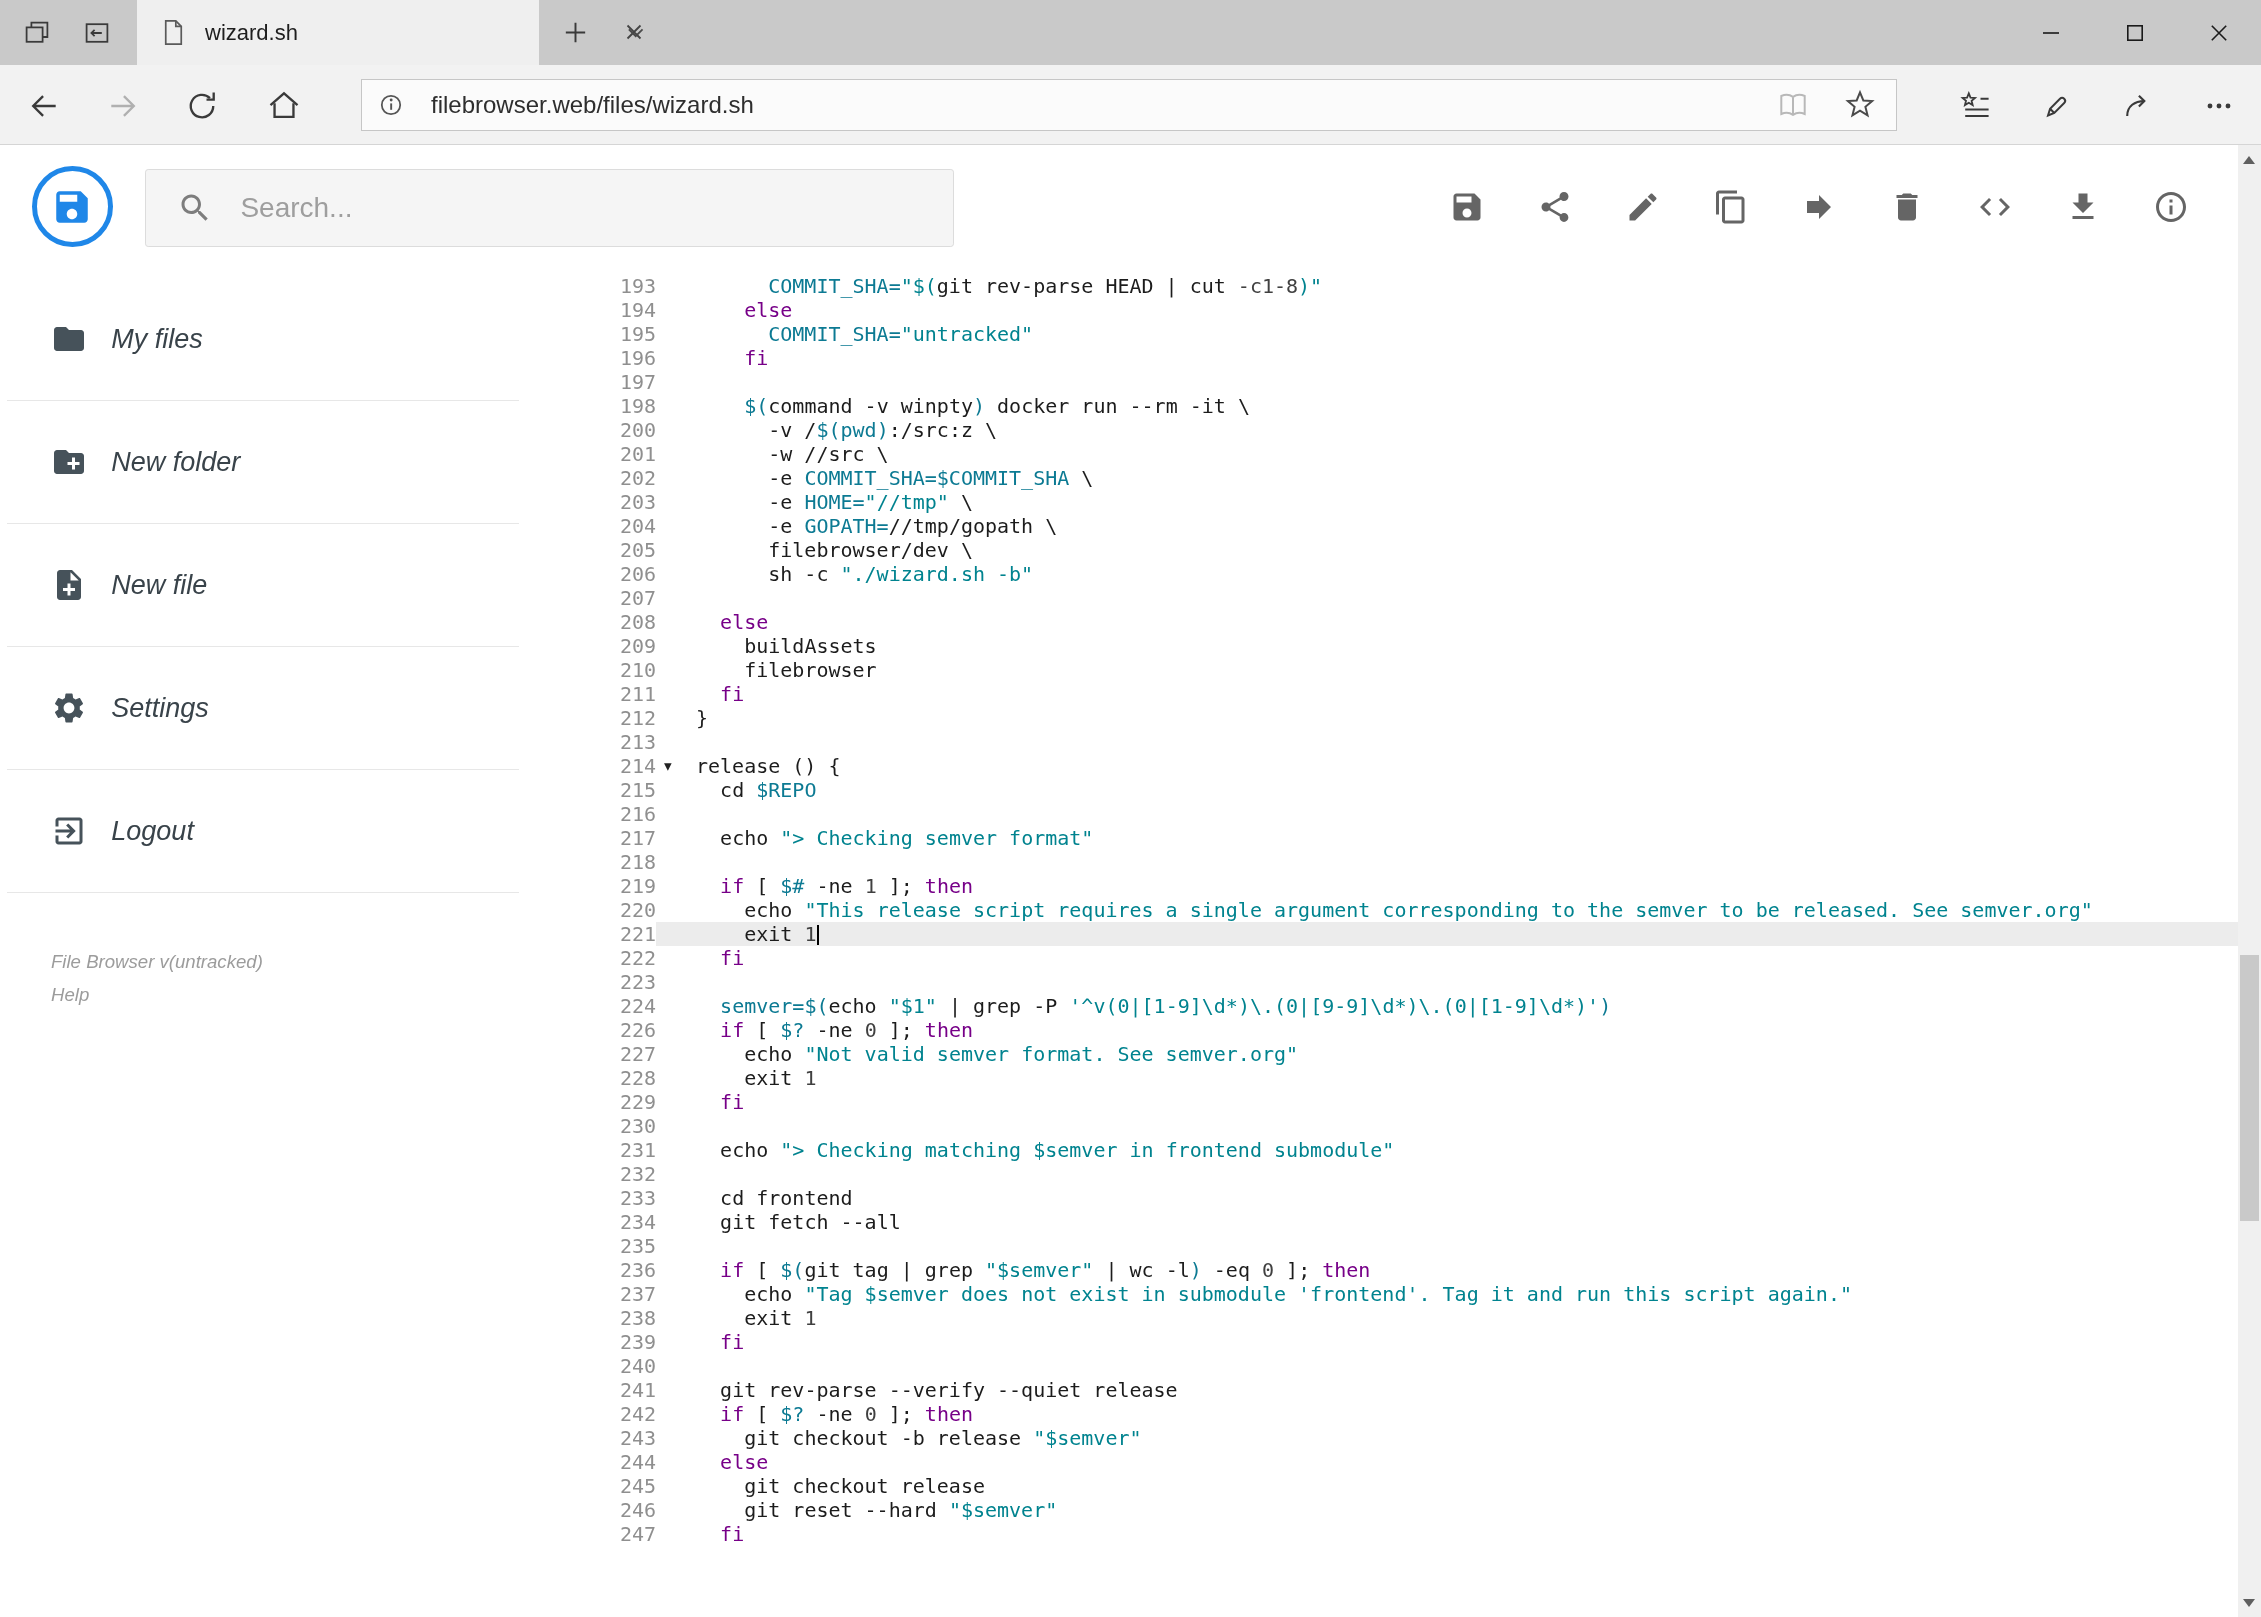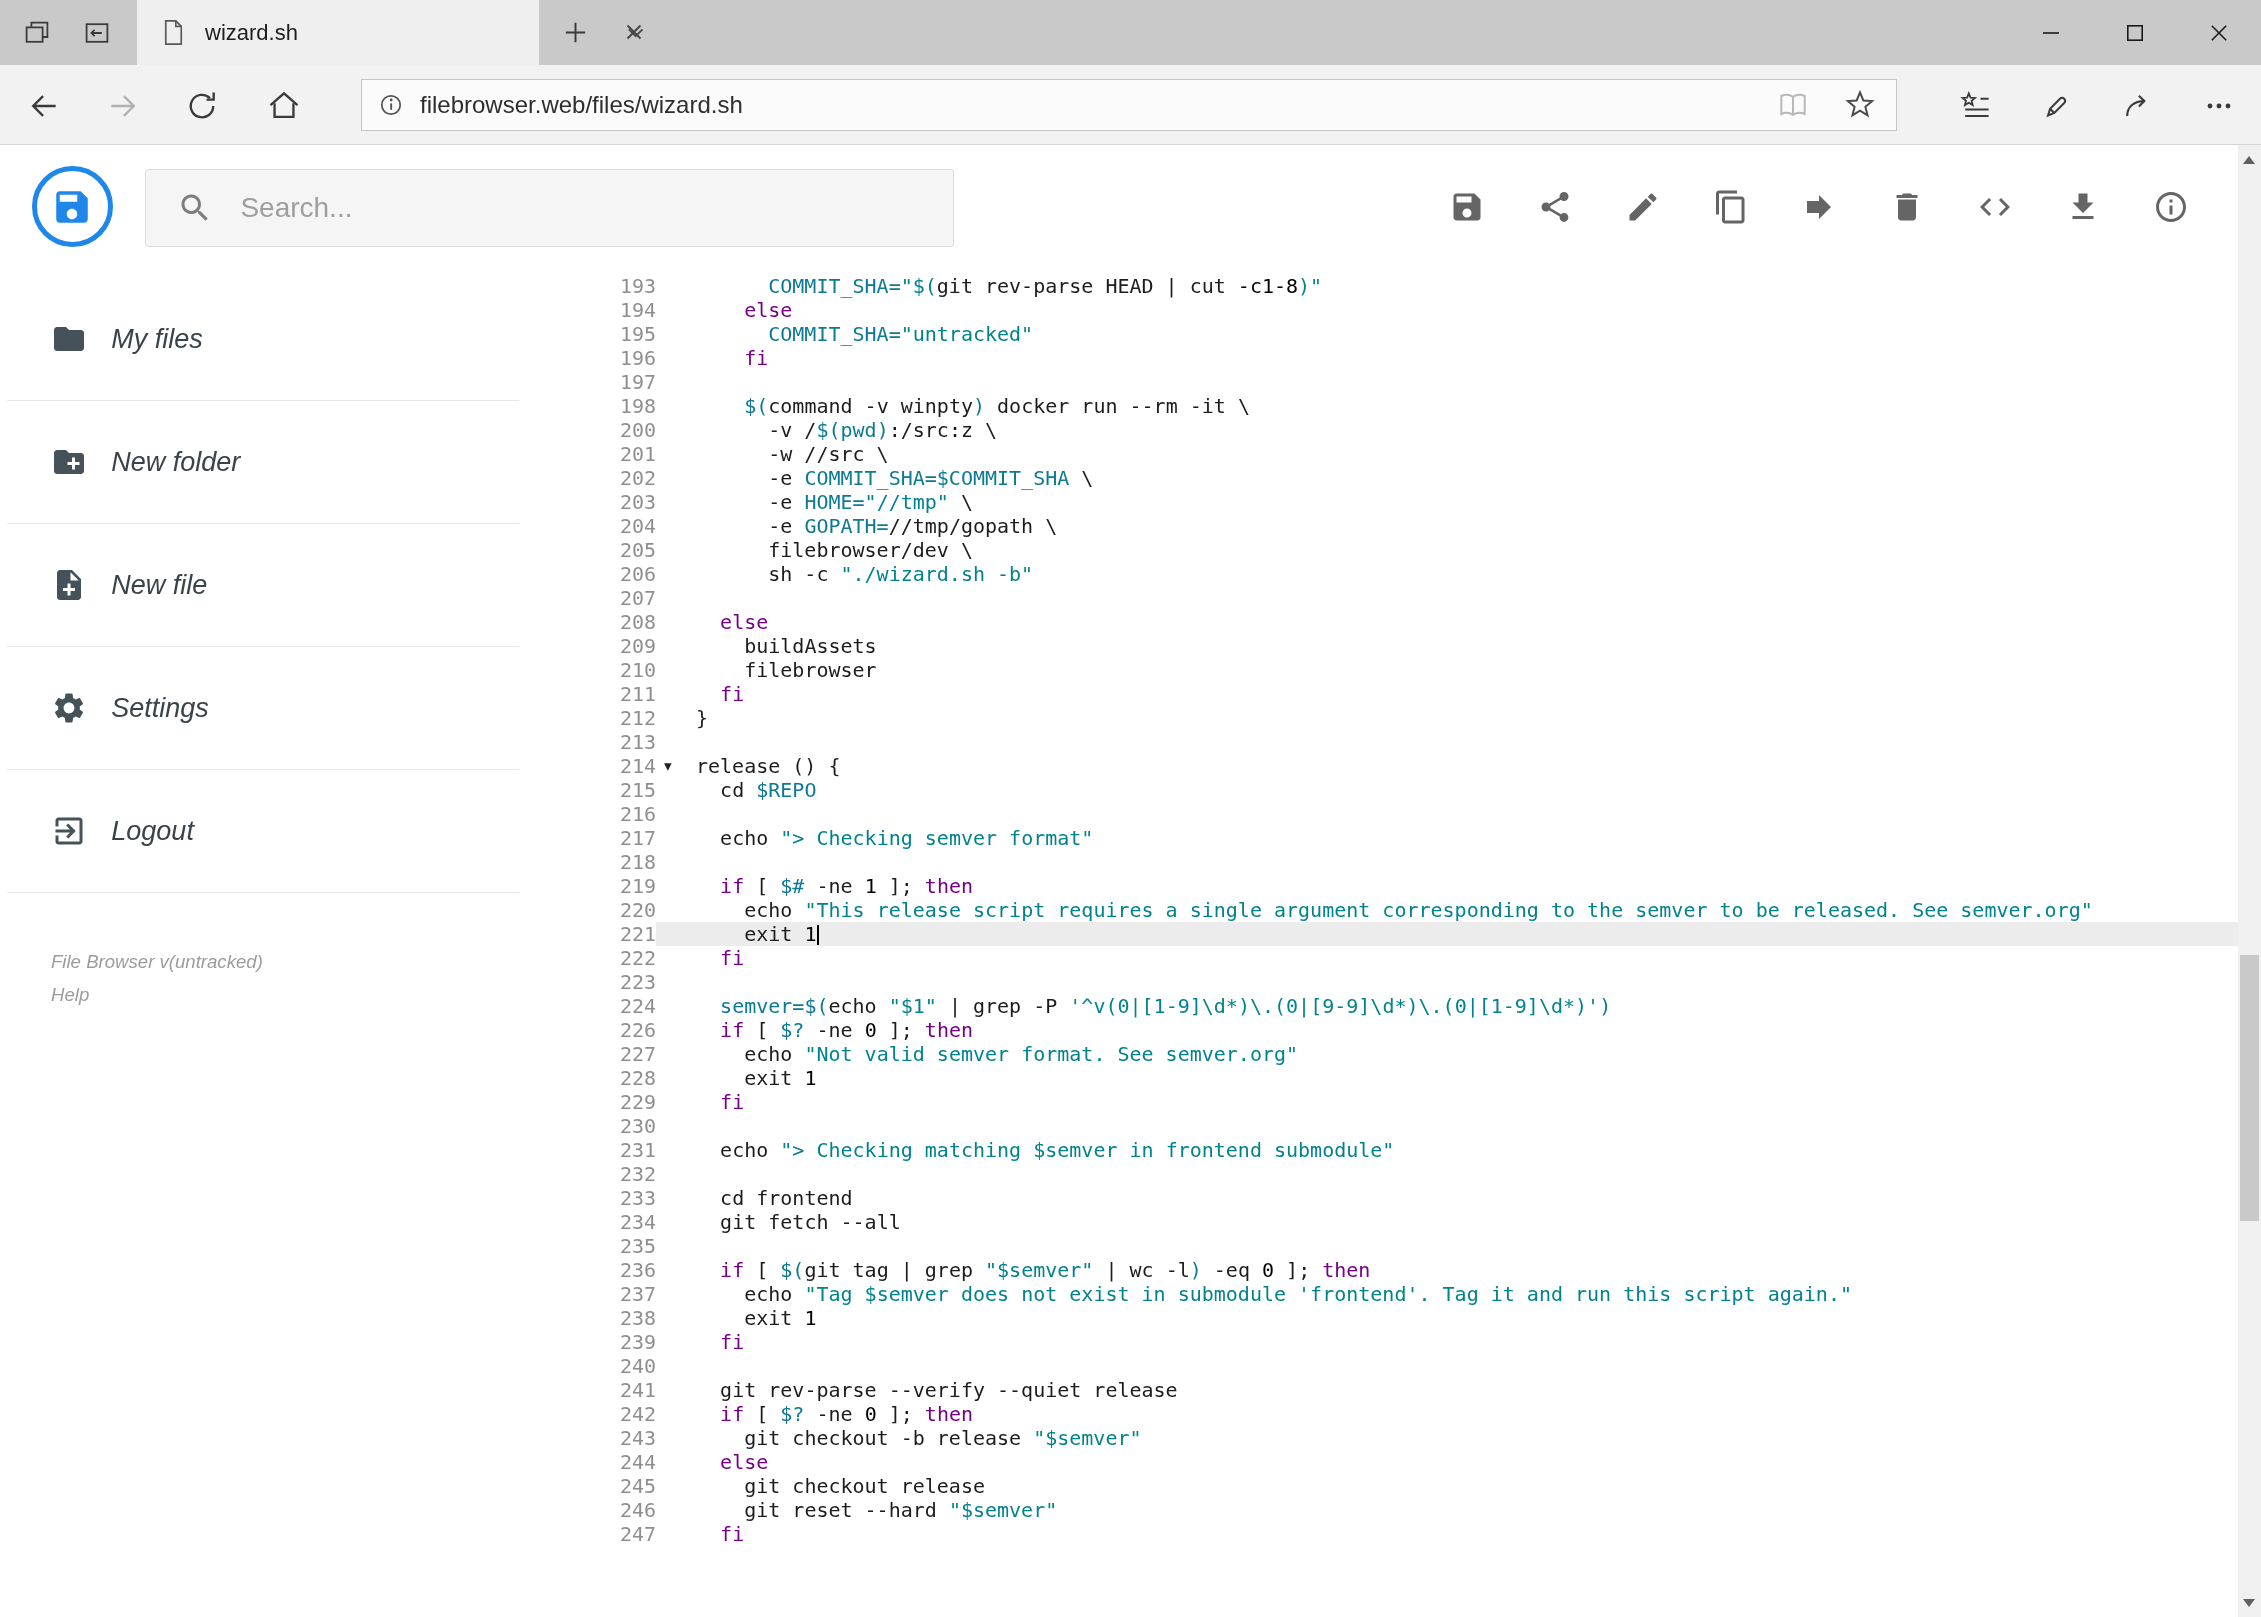--- a/index.html
+++ b/index.html
@@ -18,21 +18,21 @@
   .win-controls { position:absolute; right:0; top:0; height:65px; display:flex; }
   .win-btn { width:84px; height:65px; display:flex; align-items:center; justify-content:center;
              background:none; border:none; }
 
   
   .navbar { position:absolute; left:0; top:65px; width:2261px; height:80px; background:#f2f2f2;
             border-bottom:0.8px solid #d5d5d5; }
   .nav-btn { position:absolute; top:22.6px; width:36px; height:36px; background:none; border:none; }
   .addressbar { position:absolute; left:361px; top:13.7px; width:1536px; height:52px; background:#fbfbfb;
                 border:0.8px solid #c6c6c6; display:flex; align-items:center; }
-  .url-text { margin-left:13px; font-size:24px; color:#2e2e2e; white-space:nowrap; }
+  .url-text { margin-left:24px; font-size:24px; color:#2e2e2e; white-space:nowrap; }
   .address-right { margin-left:auto; margin-right:18px; display:flex; align-items:center; gap:31px; }
   .nav-right { position:absolute; right:24px; top:22.6px; display:flex; gap:45px; }
 
   
   .appheader { position:absolute; left:0; top:145px; width:2261px; height:123px; background:#fff;
                border-bottom:0.8px solid #d9d9d9; }
   .logo { position:absolute; left:31.5px; top:21px; width:81px; height:81px; border-radius:50%;
           border:5.7px solid #1f87e8; background:#fff; display:flex; align-items:center; justify-content:center; }
   .searchbox { position:absolute; left:145px; top:24px; width:809px; height:78px; background:#f5f5f5;
                border:0.8px solid #dcdcdc; border-radius:3.2px; display:flex; align-items:center; }
@@ -60,21 +60,21 @@
              font-family:"DejaVu Sans Mono", monospace; font-size:20px; color:#1c1c1c; white-space:pre; }
   .ln { width:137px; flex:none; text-align:right; color:#8f8f8f; }
   .lc { flex:1; display:flex; min-width:0; }
   .cm-line.active .lc { background:#ececec; }
   .fold { width:40px; flex:none; padding-left:8px; font-family:"DejaVu Sans",sans-serif;
           font-size:15.3px; color:#222; }
   .code { white-space:pre; }
   .tok-k { color:#770088; }
   .tok-s { color:#00838f; }
   .tok-v { color:#0c7a93; }
-  .tok-n { color:#000000;margin-top:28px; }
+  .tok-n { color:#404040;margin-top:28px; }
   .caret { display:inline-block; width:1.6px; height:20px; background:#000;
            vertical-align:middle; margin-left:0.8px; margin-top:-2.4px; }
 
   
   .scrollbar { position:absolute; right:0; top:145px; width:23.4px; bottom:0; background:#f0f0f0; }
   .sb-arrow { position:absolute; left:0; width:23.4px; height:29px; display:flex; align-items:center; justify-content:center; }
   .tri-up { width:0; height:0; border-left:6.5px solid transparent; border-right:6.5px solid transparent;
             border-bottom:8px solid #5f5f5f; }
   .tri-down { width:0; height:0; border-left:6.5px solid transparent; border-right:6.5px solid transparent;
               border-top:8px solid #5f5f5f; }

